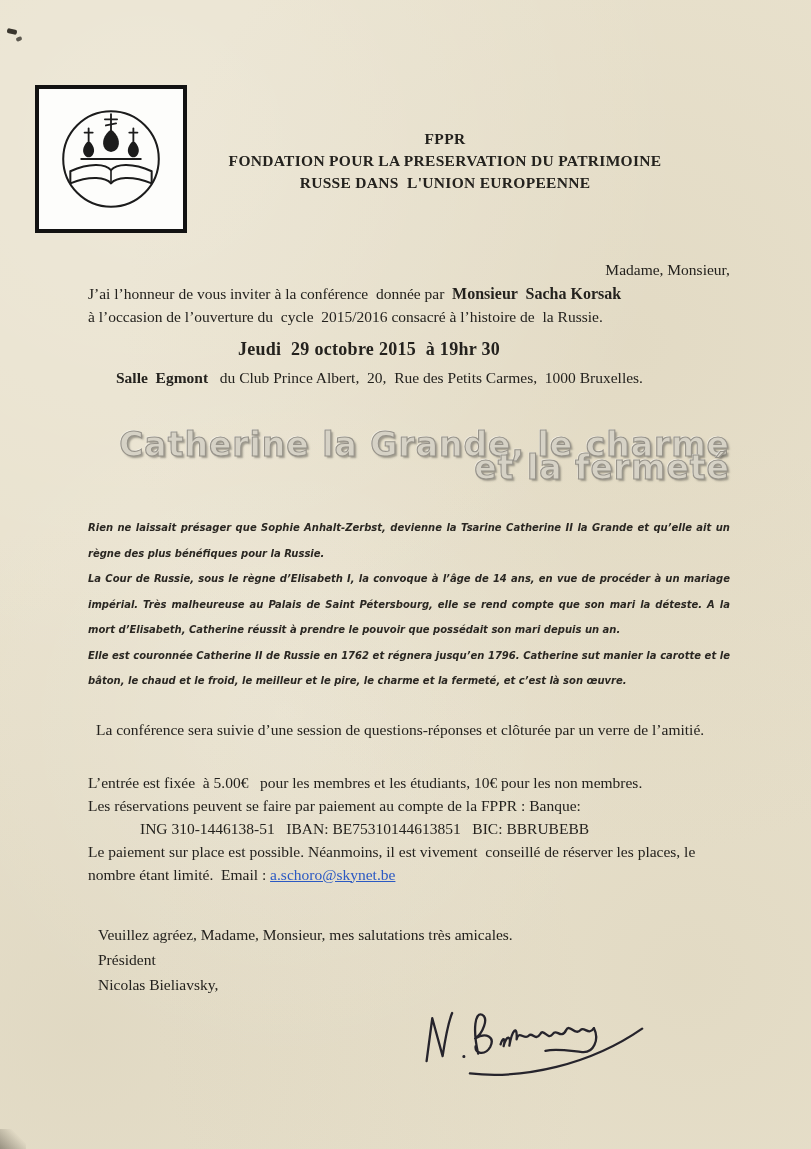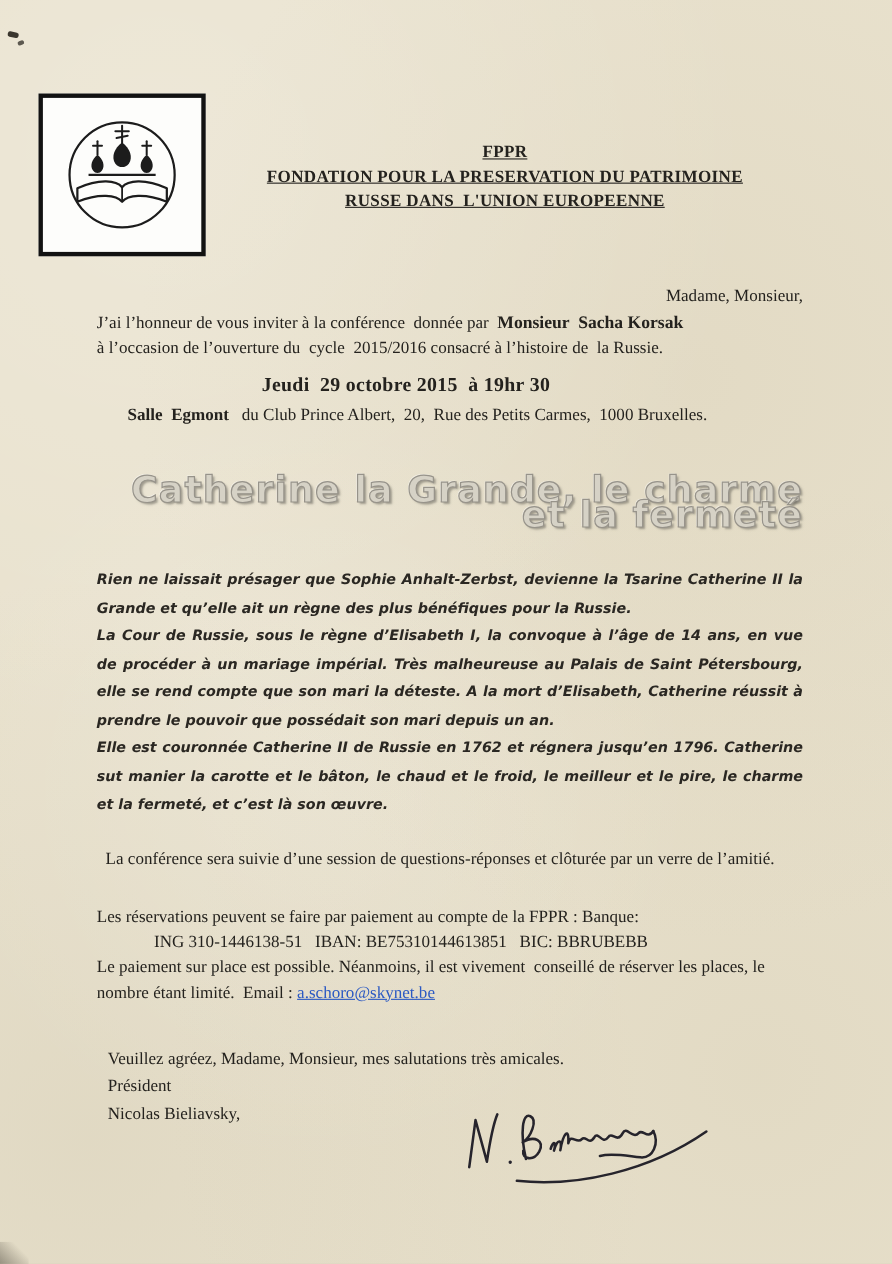--- a/index.html
+++ b/index.html
@@ -30,24 +30,23 @@
   
   .logo-box{
     position:absolute;left:35px;top:85px;width:152px;height:148px;
     background:#fdfdfb;border:4px solid #121212;box-sizing:border-box;
     display:flex;align-items:center;justify-content:center;
   }
   .logo-box svg{width:122px;height:122px;}
 
   
   .header-text{
-    position:absolute;left:174px;top:128px;width:570px;
+    position:absolute;left:160px;top:128px;width:570px;
     text-align:center;font-weight:bold;font-size:15.5px;line-height:22px;
     letter-spacing:.3px;
-    text-decoration:underline;
   }
 
   .content{
     position:absolute;left:88px;top:258px;width:642px;
     font-size:15.5px;line-height:23px;
   }
   .pre{white-space:pre-wrap;}
   .dateline{padding-left:8px;margin-bottom:32px;}
   .salutation{margin-bottom:1px;text-align:right;}
   .invite1 b{font-size:16px;}
@@ -66,21 +65,21 @@
     font-weight:bold;font-size:33px;letter-spacing:1px;
     color:#d6d2c6;
     -webkit-text-stroke:1.1px #97938a;
     text-shadow:2px 2px 2px rgba(110,106,96,.6), -1px -1px 0 rgba(255,255,255,.5);
     margin:10px 0 36px 0;
   }
 
   .abstract{
     font-family:"DejaVu Sans", sans-serif;
     font-weight:bold;font-style:italic;
-    font-size:13px;line-height:25.5px;
+    font-size:10px;line-height:25.5px;
     color:#2a2722;text-align:justify;
   }
   .abstract p{margin:0;}
 
   .after-block{margin-top:24px;padding-left:8px;}
   .fees-block{margin-top:30px;}
   .bank-line{padding-left:52px;}
   .email-link{color:#2b59c3;text-decoration:underline;cursor:pointer;}
 
   .closing-block{margin-top:36px;padding-left:10px;line-height:25px;}
@@ -148,20 +147,21 @@
 
     <div class="abstract">
       <p>Rien ne laissait présager que Sophie Anhalt-Zerbst, devienne la Tsarine Catherine II la Grande et  qu’elle ait un  règne des plus bénéfiques pour la Russie.</p>
       <p>La Cour de Russie, sous le règne d’Elisabeth I, la convoque à l’âge de 14 ans, en vue de procéder à un mariage impérial. Très malheureuse au Palais de Saint Pétersbourg, elle se rend compte que son mari la déteste. A la mort d’Elisabeth, Catherine réussit à prendre le pouvoir que possédait son mari depuis un an.</p>
       <p>Elle est couronnée Catherine II de Russie en 1762 et régnera jusqu’en 1796. Catherine sut manier la carotte et le bâton, le chaud et le froid, le meilleur et le pire, le charme et la fermeté, et c’est là son œuvre.</p>
     </div>
 
     <div class="after-block">La conférence sera suivie  d’une session de questions-réponses et clôturée par un verre de l’amitié.</div>
 
     <div class="fees-block">
+      <div class="pre">L’entrée est fixée  à 5.00€   pour les membres et les étudiants, 10€ pour les non membres.</div>
       <div class="pre">Les réservations peuvent se faire par paiement au compte de la FPPR : Banque:</div>
       <div class="bank-line pre">ING 310-1446138-51   IBAN: BE75310144613851   BIC: BBRUBEBB</div>
       <div><span class="pre">Le paiement sur place est possible. Néanmoins, il est vivement  conseillé de réserver les places, le nombre étant limité.  Email : </span><a class="email-link" href="#">a.schoro@skynet.be</a></div>
     </div>
 
     <div class="closing-block">
       <div>Veuillez agréez, Madame, Monsieur, mes salutations très amicales.</div>
       <div>Président</div>
       <div>Nicolas Bieliavsky,</div>
     </div>

